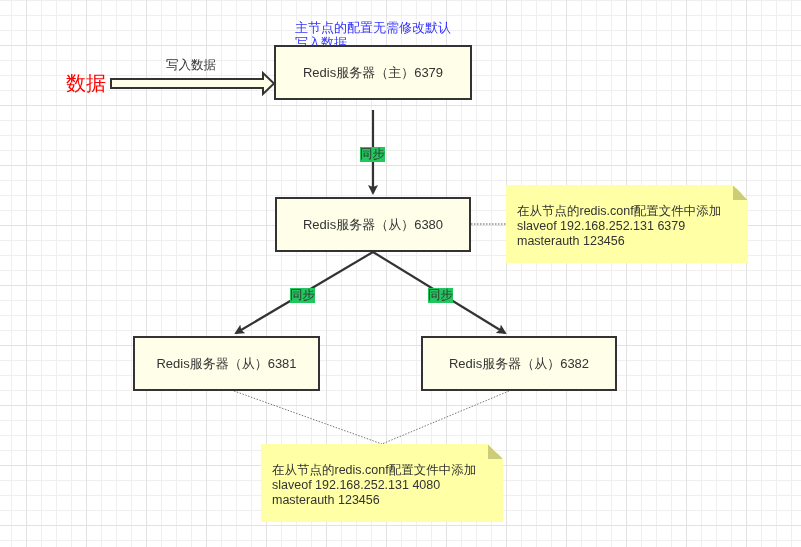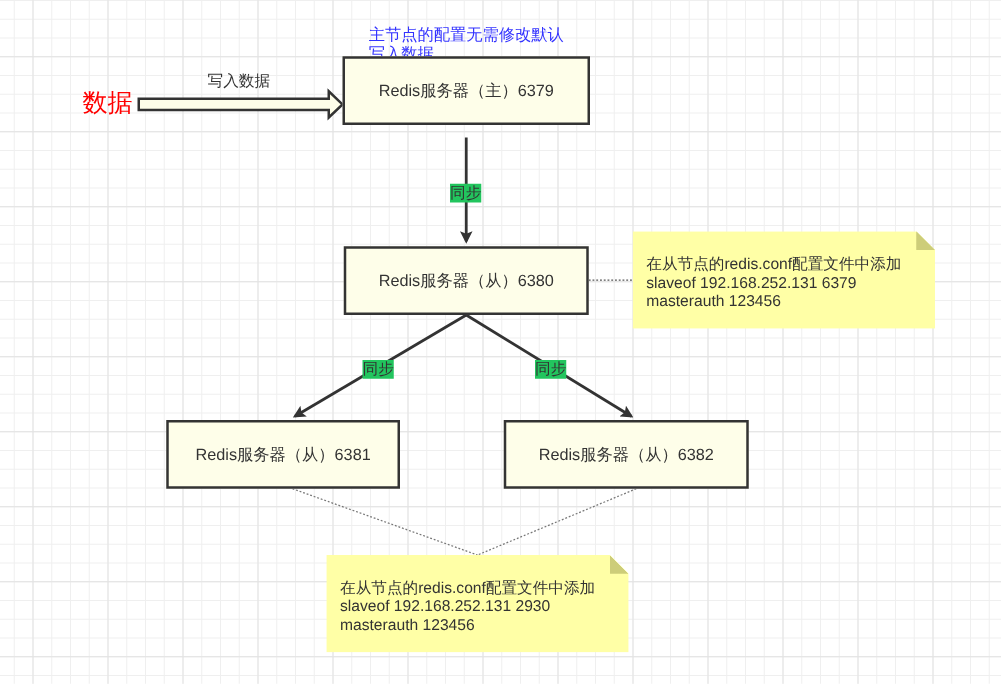--- a/index.html
+++ b/index.html
@@ -84,33 +84,33 @@
 </div>
 
 <div class="node" style="left:275px; top:197px; width:196px; height:55px;">
   <span>Redis服务器（从）6380</span>
 </div>
 
 <div class="node" style="left:133px; top:336px; width:187px; height:55px;justify-content:center;">
   <span>Redis服务器（从）6381</span>
 </div>
 
-<div class="node" style="left:403px; top:336px; width:196px; height:55px;">
+<div class="node" style="left:421px; top:336px; width:196px; height:55px;">
   <span>Redis服务器（从）6382</span>
 </div>
 
 <div class="label" style="left:360px; top:147px;">同步</div>
 <div class="label" style="left:290px; top:288px;">同步</div>
 <div class="label" style="left:428px; top:288px;">同步</div>
 
 <div class="note" style="left:506px; top:185px; width:242px; height:78px;">
   <div class="fold"></div>
   <span class="line">在从节点的redis.conf配置文件中添加</span>
   <span class="line">slaveof 192.168.252.131 6379</span>
   <span class="line">masterauth 123456</span>
 </div>
 
 <div class="note" style="left:261px; top:444px; width:242px; height:78px;">
   <div class="fold"></div>
   <span class="line">在从节点的redis.conf配置文件中添加</span>
-  <span class="line">slaveof 192.168.252.131 2930</span>
+  <span class="line">slaveof 192.168.252.131 4080</span>
   <span class="line">masterauth 123456</span>
 </div>
 
 </body></html>

